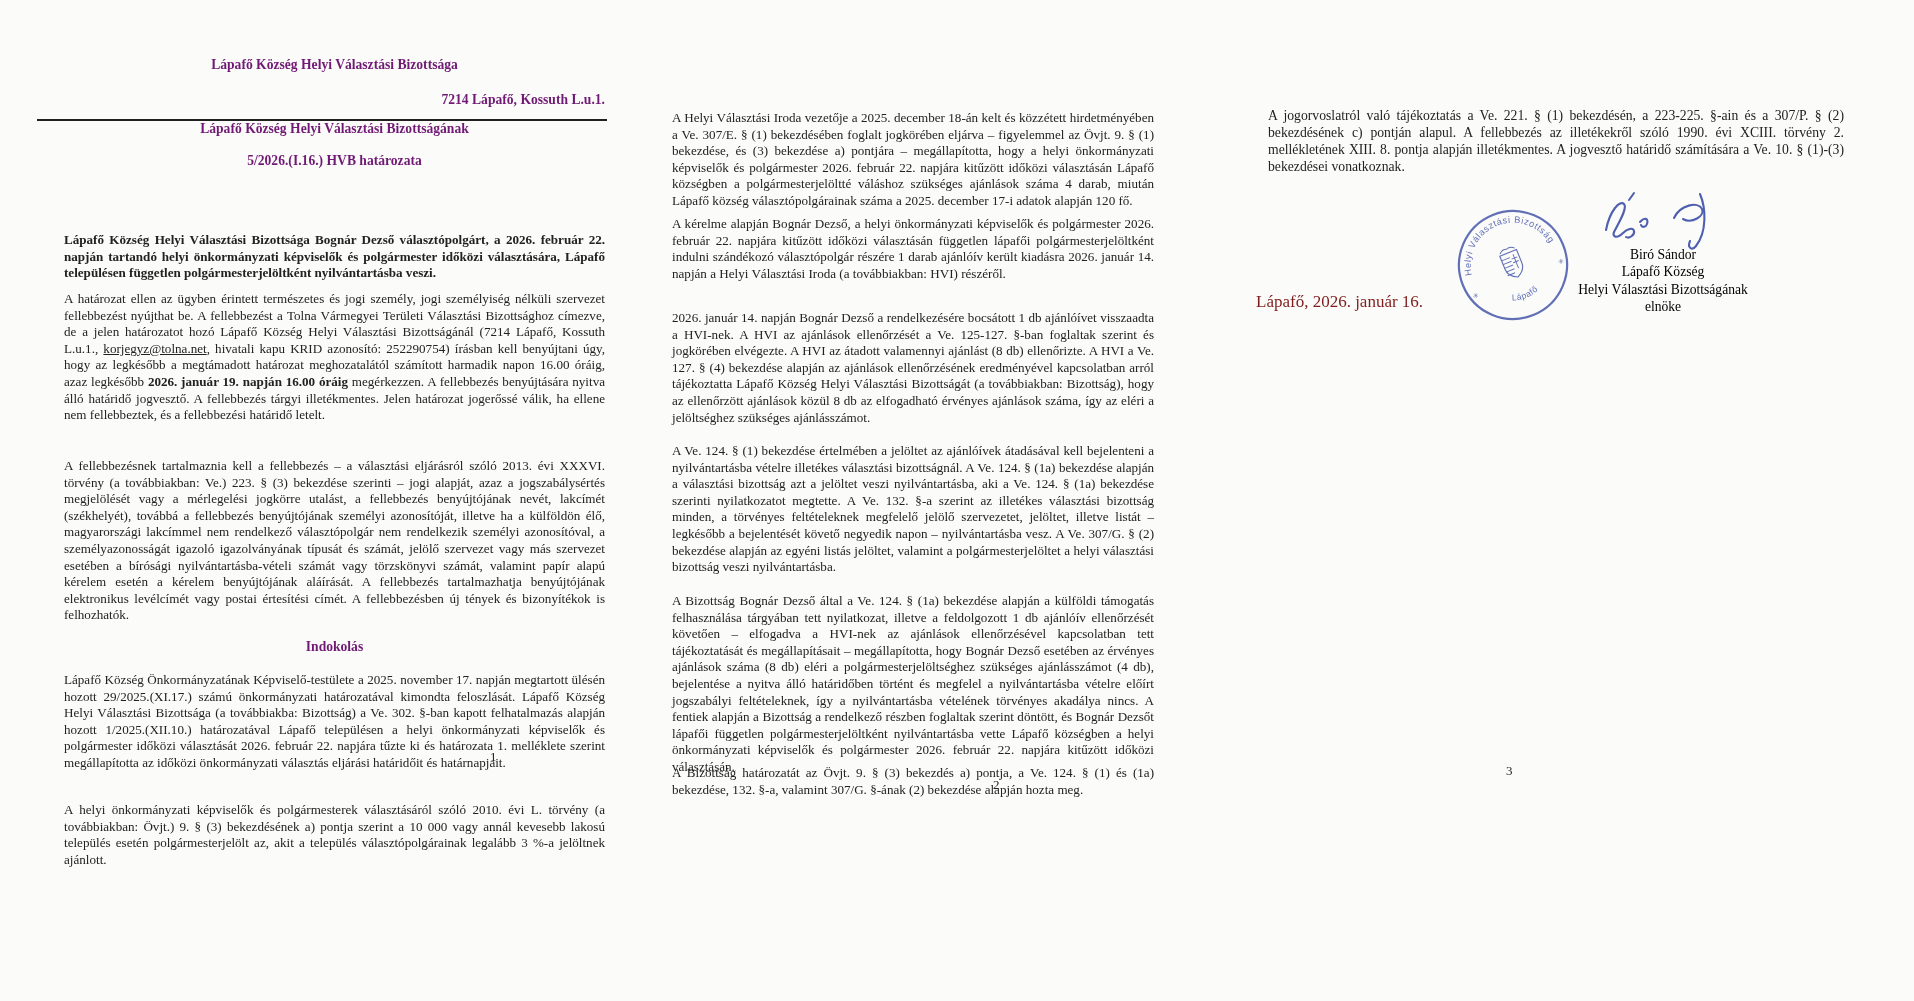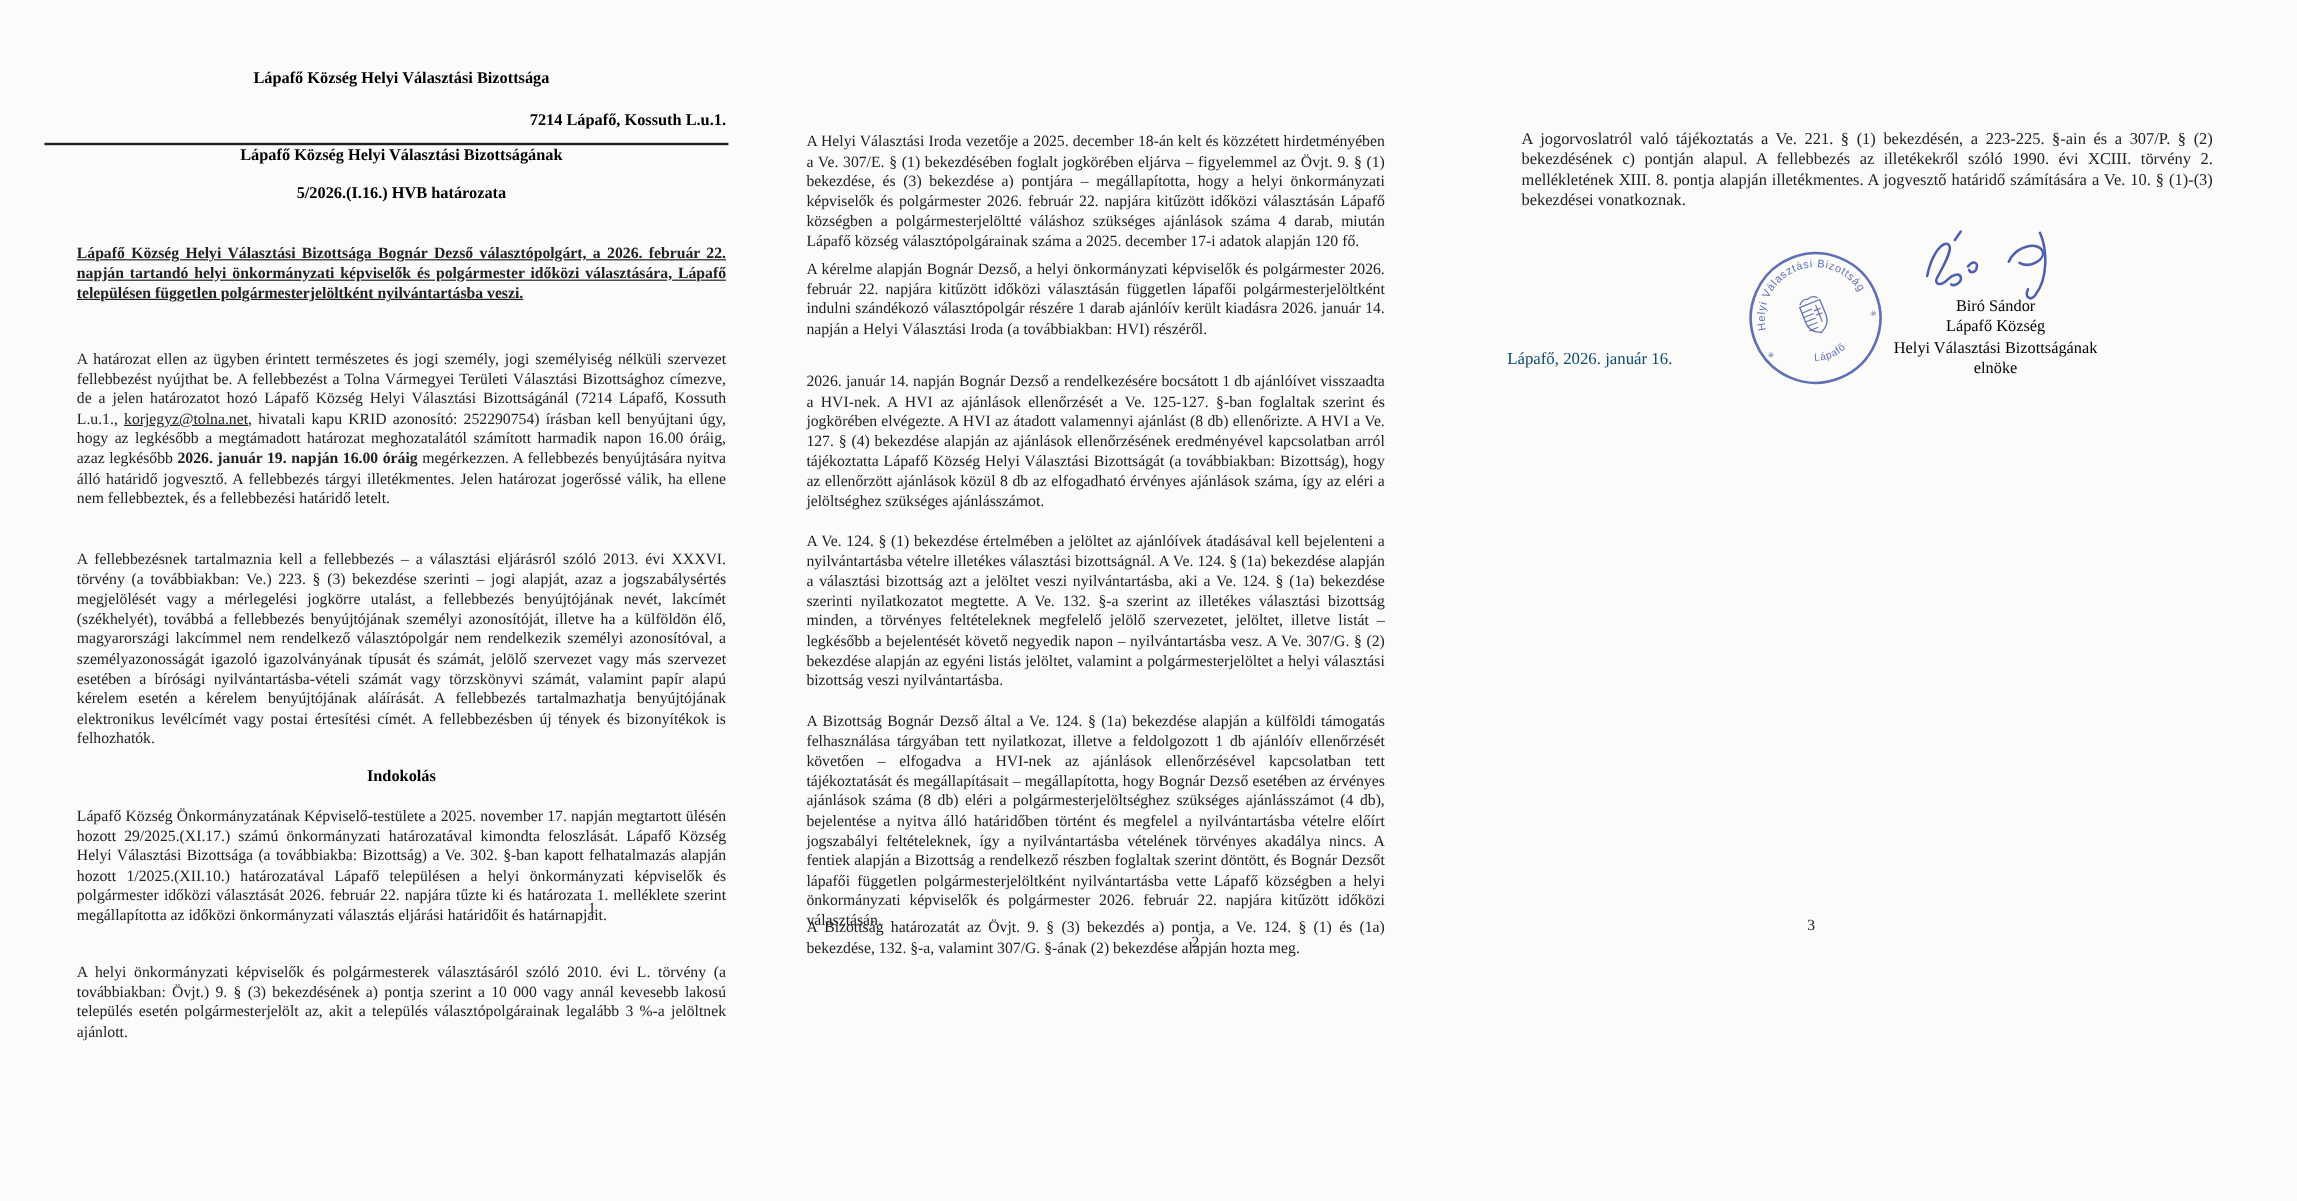--- a/index.html
+++ b/index.html
@@ -16,30 +16,30 @@
   .page { position: absolute; top: 0; height: 100%; }
   #page1 { left: 64px;  width: 541px; }
   #page2 { left: 672px; width: 482px; }
   #page3 { left: 1256px; width: 576px; }
 
   .blk { position: absolute; left: 0; width: 100%; }
   .center { text-align: center; }
   .b { font-weight: bold; }
   .u { text-decoration: underline; }
 
-  .hdr { font-size: 13.6px; font-weight: bold; color: #000000; line-height: 17px; }
+  .hdr { font-size: 13.6px; font-weight: bold; color: #701a75; line-height: 17px; }
   .para { text-align: justify; line-height: 16.6px; color: #222; }
   #page1 .para { font-size: 13.1px; }
   #page2 .para { font-size: 13.1px; }
   #page3 .para { font-size: 13.7px; line-height: 17px; }
 
   .rule { position: absolute; height: 2px; background: #202020; }
   .pageno { position: absolute; font-size: 13px; color: #222; }
 
-  .datefield { position: absolute; font-size: 14px; color: #0c4a6e; }
+  .datefield { position: absolute; font-size: 17px; color: #7f1d1d; }
 
   .sigblock-name { text-align: center; font-size: 13.6px; line-height: 17.4px; color: #000000; }
 
   .stamp-svg, .signature-svg { position: absolute; }
   .ink { stroke: #3f51a8; fill: none; }
 </style>
 </head>
 <body>
 
 <div class="sheet">
@@ -47,21 +47,21 @@
   <section class="page" id="page1">
     <div class="blk hdr center" style="top:56px;">Lápafő Község Helyi Választási Bizottsága</div>
     <div class="blk hdr center" style="top:91px;text-align:right;">7214 Lápafő, Kossuth L.u.1.</div>
 
     <div class="rule" style="top:119px; left:-27px; width:570px;"></div>
 
     <div class="blk hdr center" style="top:120px;">Lápafő Község Helyi Választási Bizottságának</div>
     <div class="blk hdr center" style="top:152px;">5/2026.(I.16.) HVB határozata</div>
 
 
-    <p class="blk para b" style="top:203px; margin:0;text-decoration:underline;">Lápafő Község Helyi Választási Bizottsága Bognár Dezső választópolgárt, a 2026. február 22. napján tartandó helyi önkormányzati képviselők és polgármester időközi választására, Lápafő településen független polgármesterjelöltként nyilvántartásba veszi.</p>
+    <p class="blk para b" style="top:232px; margin:0;">Lápafő Község Helyi Választási Bizottsága Bognár Dezső választópolgárt, a 2026. február 22. napján tartandó helyi önkormányzati képviselők és polgármester időközi választására, Lápafő településen független polgármesterjelöltként nyilvántartásba veszi.</p>
 
     <p class="blk para" style="top:291px; margin:0;"><span>A határozat ellen az ügyben érintett természetes és jogi személy, jogi személyiség nélküli szervezet fellebbezést nyújthat be. A fellebbezést a Tolna Vármegyei Területi Választási Bizottsághoz címezve, de a jelen határozatot hozó Lápafő Község Helyi Választási Bizottságánál (7214 Lápafő, Kossuth L.u.1., </span><span class="u">korjegyz@tolna.net</span><span>, hivatali kapu KRID azonosító: 252290754) írásban kell benyújtani úgy, hogy az legkésőbb a megtámadott határozat meghozatalától számított harmadik napon 16.00 óráig, azaz legkésőbb </span><span class="b">2026. január 19. napján 16.00 óráig</span><span> megérkezzen. A fellebbezés benyújtására nyitva álló határidő jogvesztő. A fellebbezés tárgyi illetékmentes. Jelen határozat jogerőssé válik, ha ellene nem fellebbeztek, és a fellebbezési határidő letelt.</span></p>
 
     <p class="blk para" style="top:458px; margin:0;">A fellebbezésnek tartalmaznia kell a fellebbezés – a választási eljárásról szóló 2013. évi XXXVI. törvény (a továbbiakban: Ve.) 223. § (3) bekezdése szerinti – jogi alapját, azaz a jogszabálysértés megjelölését vagy a mérlegelési jogkörre utalást, a fellebbezés benyújtójának nevét, lakcímét (székhelyét), továbbá a fellebbezés benyújtójának személyi azonosítóját, illetve ha a külföldön élő, magyarországi lakcímmel nem rendelkező választópolgár nem rendelkezik személyi azonosítóval, a személyazonosságát igazoló igazolványának típusát és számát, jelölő szervezet vagy más szervezet esetében a bírósági nyilvántartásba-vételi számát vagy törzskönyvi számát, valamint papír alapú kérelem esetén a kérelem benyújtójának aláírását. A fellebbezés tartalmazhatja benyújtójának elektronikus levélcímét vagy postai értesítési címét. A fellebbezésben új tények és bizonyítékok is felhozhatók.</p>
 
     <div class="blk hdr center" style="top:638px;">Indokolás</div>
 
     <p class="blk para" style="top:672px; margin:0;">Lápafő Község Önkormányzatának Képviselő-testülete a 2025. november 17. napján megtartott ülésén hozott 29/2025.(XI.17.) számú önkormányzati határozatával kimondta feloszlását. Lápafő Község Helyi Választási Bizottsága (a továbbiakba: Bizottság) a Ve. 302. §-ban kapott felhatalmazás alapján hozott 1/2025.(XII.10.) határozatával Lápafő településen a helyi önkormányzati képviselők és polgármester időközi választását 2026. február 22. napjára tűzte ki és határozata 1. melléklete szerint megállapította az időközi önkormányzati választás eljárási határidőit és határnapjait.</p>
     <p class="blk para" style="top:802px; margin:0;">A helyi önkormányzati képviselők és polgármesterek választásáról szóló 2010. évi L. törvény (a továbbiakban: Övjt.) 9. § (3) bekezdésének a) pontja szerint a 10 000 vagy annál kevesebb lakosú település esetén polgármesterjelölt az, akit a település választópolgárainak legalább 3 %-a jelöltnek ajánlott.</p>
 

